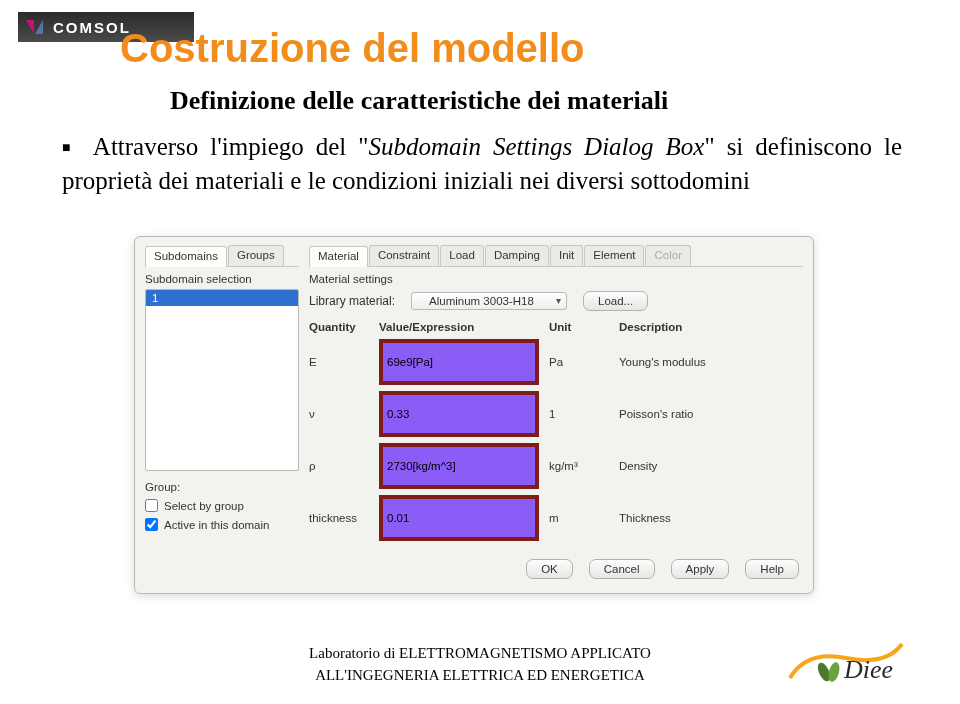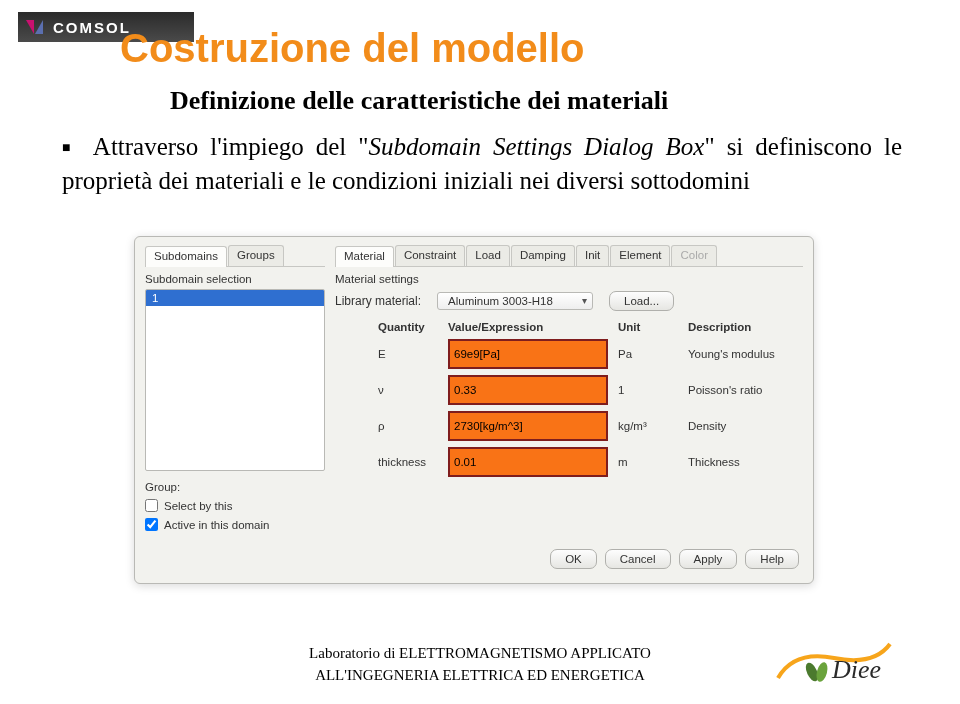--- a/index.html
+++ b/index.html
@@ -100,21 +100,21 @@
       color: #833;
       font-size: 11px;
       text-align: center;
       line-height: 15px;
     }
     .dialog-body {
       display: flex;
       padding: 8px 10px 8px 10px;
       gap: 10px;
     }
-    .left-pane { width: 180px; }
+    .left-pane { width: 154px; }
     .right-pane { flex: 1; }
     .tabstrip {
       display: flex;
       gap: 0;
       border-bottom: 1px solid #c7c7c3;
       margin-bottom: 6px;
     }
     .tabstrip .tab {
       padding: 3px 8px 4px 8px;
       border: 1px solid #c7c7c3;
@@ -152,21 +152,21 @@
       display: flex; align-items: center; gap: 6px; margin-top: 6px;
     }
     .chk input { width: 13px; height: 13px; }
     .rp-label { font-size: 11.5px; display:block; margin-bottom: 6px; }
     .librow {
       display: flex; align-items: center; gap: 16px; margin-bottom: 10px;
     }
     .select {
       border: 1px solid #b9b9b5;
       background: linear-gradient(#fff,#eee);
-      padding: 2px 18px 2px 10px;
+      padding: 2px 18px 2px 17px;
       border-radius: 3px;
       position: relative;
       font-size: 11.5px;
       min-width: 156px;
       cursor: pointer;
     }
     .select::after {
       content: '▾';
       position: absolute;
       right: 5px; top: 2px;
@@ -181,48 +181,47 @@
       font-size: 11.5px;
       cursor: pointer;
     }
     .fields {
       display: grid;
       grid-template-columns: 60px 160px 60px 1fr;
       row-gap: 6px;
       column-gap: 10px;
       align-items: center;
       font-size: 11.5px;
-      margin-left: 43px;
     }
     .fields .hd { font-weight: bold; }
     .fields input {
       width: 100%;
-      border: 2px solid #7f1d1d;
-      padding: 7px 4px;
-      font-size: 11.5px;
-      background: #f97316;
+      border: 4px solid #7f1d1d;
+      padding: 13px 4px;
+      font-size: 11.5px;
+      background: #8b5cf6;
     }
     .dialog-buttons {
       display: flex;
       justify-content: flex-end;
-      gap: 8px;
+      gap: 16px;
       padding: 10px 14px 14px 14px;
     }
     .footer-line1, .footer-line2 {
       position: absolute;
       width: 100%;
       text-align: center;
       font-family: "Times New Roman", serif;
       font-size: 15px;
     }
     .footer-line1 { bottom: 42px; }
     .footer-line2 { bottom: 20px; }
     .diee-logo {
       position: absolute;
-      right: 66px;
+      right: 54px;
       bottom: 14px;
       width: 120px;
       height: 52px;
     }
     .diee-logo svg { width: 100%; height: 100%; }
   </style>
 </head>
 <body>
 
 <div class="comsol-logo">
@@ -249,21 +248,21 @@
           <div class="tab">Groups</div>
         </div>
       <span class="label-small">Subdomain selection</span>
       <div class="listbox" id="listbox">
           <div class="item">1</div>
         </div>
       <div class="lp-bottom">
         <span>Group:</span>
         <div class="chk">
           <input type="checkbox" style="">
-          <span>Select by this</span>
+          <span>Select by group</span>
         </div>
         <div class="chk">
           <input type="checkbox" id="chk-active" checked="" style="">
           <span>Active in this domain</span>
         </div>
       </div>
     </div>
     <div class="right-pane">
       <div class="tabstrip" id="right-tabs">
           <div class="tab active">Material</div>

